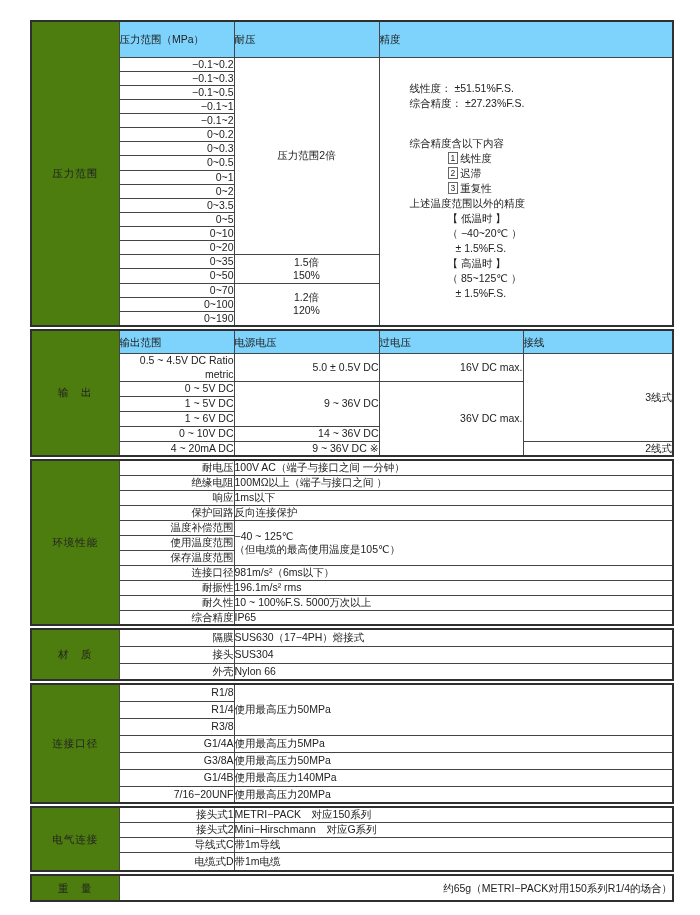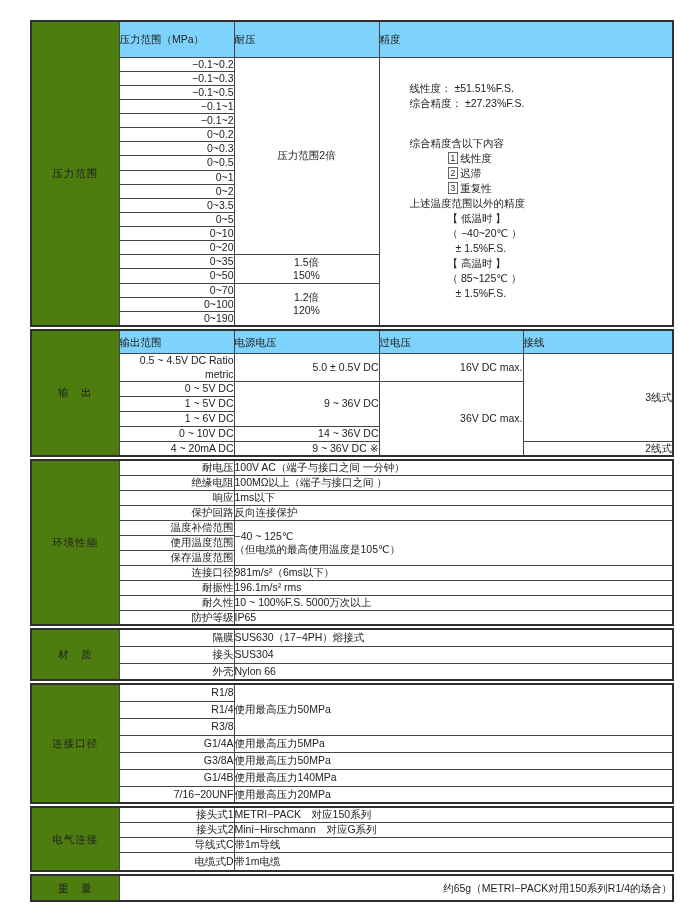--- a/index.html
+++ b/index.html
@@ -222,21 +222,21 @@
         </tr>
         <tr style="height: 15px;">
           <td class="c">耐振性</td>
           <td class="lpre">196.1m/s² rms</td>
         </tr>
         <tr style="height: 15px;">
           <td class="c">耐久性</td>
           <td class="lpre">10 ~ 100%F.S.  5000万次以上</td>
         </tr>
         <tr style="height: 15px;">
-          <td class="c">防护等级</td>
+          <td class="c">综合精度</td>
           <td class="lpre">IP65</td>
         </tr>
       </tbody>
   </table>
 
   <table class="spec">
     <colgroup>
         <col style="width:88px">
         <col style="width:115px">
         <col style="width:439px">

